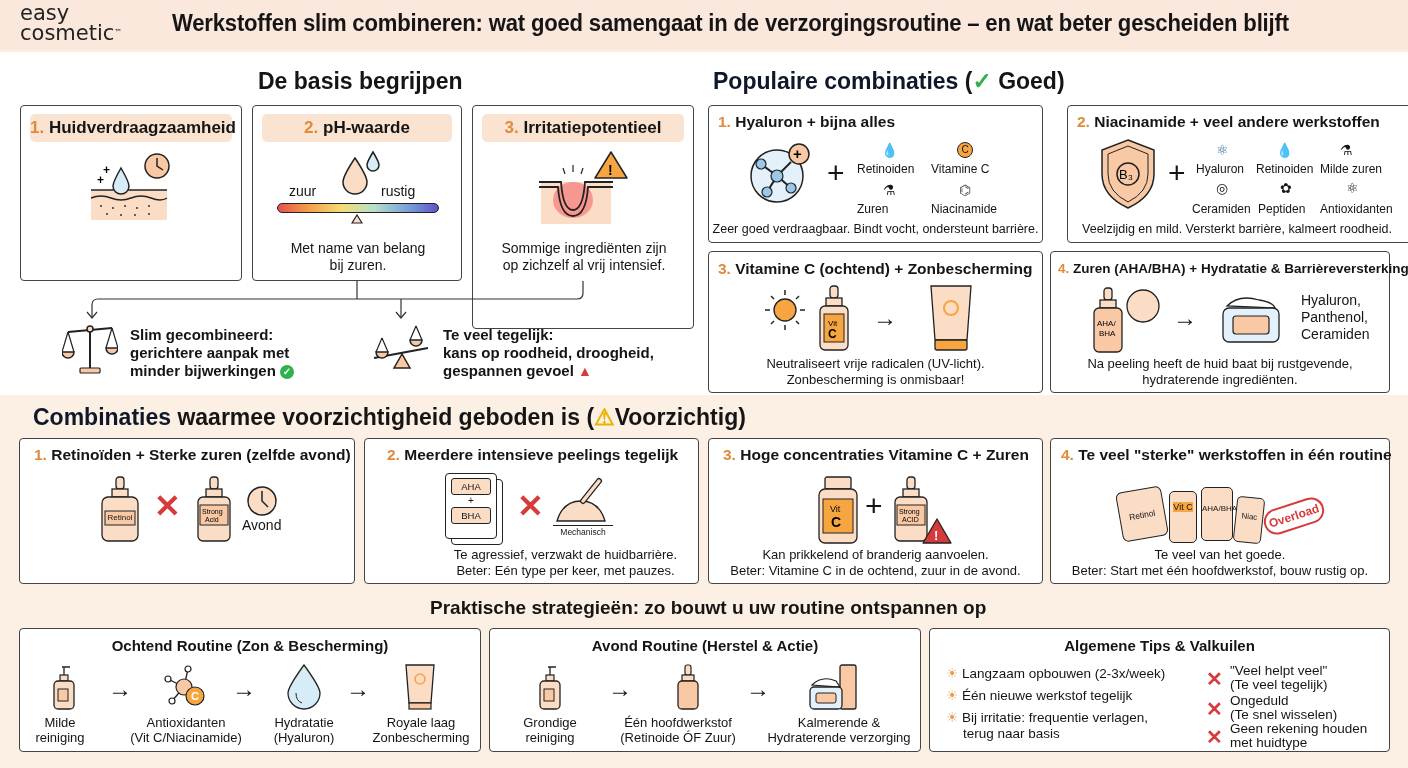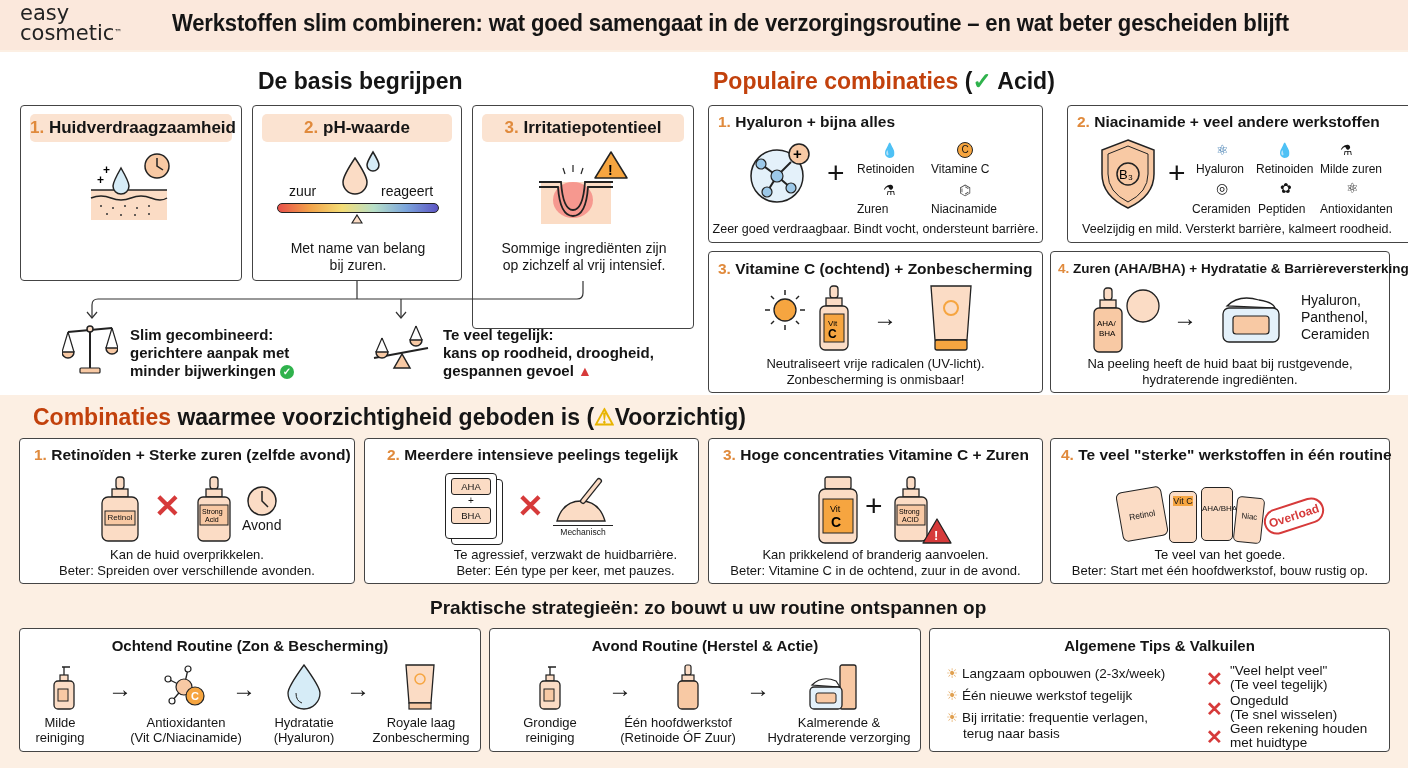--- a/index.html
+++ b/index.html
@@ -4,21 +4,21 @@
 <style>
 *{box-sizing:border-box;margin:0;padding:0}
 body{width:1408px;height:768px;overflow:hidden;background:#fcefe3;font-family:"Liberation Sans",sans-serif;color:#151515;position:relative}
 .abs{position:absolute}
 .header{left:0;top:0;width:1408px;height:50px;background:#fbe8dc}
 .logo{left:20px;top:3px;font-size:21px;line-height:20px;color:#222;font-family:"DejaVu Sans",sans-serif}
 .logo sup{font-size:8px;vertical-align:top}
 .main-title{left:172px;top:10px;font-size:23px;font-weight:bold;letter-spacing:-0.2px;white-space:nowrap;transform:scaleX(0.96);transform-origin:left}
 .white-band{left:0;top:52px;width:1408px;height:343px;background:#ffffff}
 .sec-title{font-size:23px;font-weight:bold;white-space:nowrap}
-.sec-title .or{color:#c2410c}
+.sec-title .or{color:#0f172a}
 .card{background:#fff;border:1.5px solid #444;border-radius:4px}
 .pill{background:#fbe3d1;border-radius:5px;height:28px;font-size:17px;font-weight:bold;text-align:center;line-height:28px;white-space:nowrap}
 .num{color:#e08a3c}
 .cap{font-size:14px;text-align:center;line-height:17px}
 .ctitle{font-size:15.5px;font-weight:bold;white-space:nowrap}
 .lbl{font-size:12px;white-space:nowrap}
 .plus{font-size:30px;font-weight:300}
 .arrow{font-size:24px}
 .icon{position:absolute}
 .tip{font-size:13.5px;line-height:16px;white-space:nowrap}
@@ -62,21 +62,21 @@
   </svg>
 </div>
 
 <div class="abs card" style="left:252px;top:105px;width:210px;height:176px">
   <div class="abs pill" style="left:9px;top:8px;width:190px"><span class="num">2.</span> <span>pH-waarde</span></div>
   <svg class="icon" style="left:82px;top:44px" width="50" height="46" viewBox="0 0 50 46">
     <path d="M20 8 Q8 26 8 32 A12 12 0 0 0 32 32 Q32 26 20 8Z" fill="#fbdcc5" stroke="#222" stroke-width="1.5"></path>
     <path d="M38 2 Q32 12 32 15 A6 6 0 0 0 44 15 Q44 12 38 2Z" fill="#d6ecf7" stroke="#222" stroke-width="1.5"></path>
   </svg>
   <div class="abs" style="left:36px;top:77px;font-size:14px">zuur</div>
-  <div class="abs" style="left:128px;top:77px;font-size:14px">reageert</div>
+  <div class="abs" style="left:128px;top:77px;font-size:14px">rustig</div>
   <div class="abs" style="left:24px;top:97px;width:162px;height:10px;border:1.5px solid #222;border-radius:5px;background:linear-gradient(90deg,#e8504a,#f2a34a,#f4dd76,#b7dfc8,#7ba5dc,#5d55c4)"></div>
   <svg class="icon" style="left:98px;top:108px" width="12" height="10">
       <path d="M6 1 L11 9 L1 9Z" fill="#fbdcc5" stroke="#222" stroke-width="1.2"></path>
     </svg>
   <div class="abs cap" style="left:0;top:134px;width:210px">
       <div>Met name van belang</div>
       <div>bij zuren.</div>
     </div>
 </div>
 
@@ -124,21 +124,21 @@
   <path d="M30 34 L22 48 L38 48Z" fill="#f8c9a4" stroke="#222" stroke-width="1.5"></path>
   <path d="M10 18 L4 32 M10 18 L16 32 M44 6 L38 20 M44 6 L50 20" stroke="#222" stroke-width="1.2"></path>
   <path d="M4 32 A6 6 0 0 0 16 32Z M38 20 A6 6 0 0 0 50 20Z" fill="#f8c9a4" stroke="#222" stroke-width="1.5"></path>
 </svg>
 <div class="abs" style="left:443px;top:326px;font-size:15px;font-weight:bold;line-height:18px">
   <div>Te veel tegelijk:</div>
     <div>kans op roodheid, droogheid,</div>
   <div><span>gespannen gevoel</span> <span style="color:#d63a3a;font-size:14px">▲</span></div>
 </div>
 
-<div class="abs sec-title" style="left:713px;top:68px"><span class="or">Populaire combinaties</span><span> (</span><span style="color:#2fb24c">✓</span><span> Acid)</span></div>
+<div class="abs sec-title" style="left:713px;top:68px"><span class="or">Populaire combinaties</span><span> (</span><span style="color:#2fb24c">✓</span><span> Goed)</span></div>
 
 <div class="abs card" style="left:708px;top:105px;width:335px;height:138px">
   <div class="abs ctitle" style="left:9px;top:7px"><span class="num">1.</span> <span>Hyaluron + bijna alles</span></div>
   <svg class="icon" style="left:38px;top:34px" width="66" height="66" viewBox="0 0 66 66">
     <circle cx="30" cy="36" r="26" fill="#e4f1fa" stroke="#222" stroke-width="1.5"></circle>
     <line x1="30" y1="36" x2="14" y2="24" stroke="#222" stroke-width="2"></line>
       <line x1="30" y1="36" x2="44" y2="48" stroke="#222" stroke-width="2"></line>
       <line x1="30" y1="36" x2="20" y2="52" stroke="#222" stroke-width="2"></line>
       <line x1="30" y1="36" x2="44" y2="22" stroke="#222" stroke-width="2"></line>
     <g fill="#9cc8e8" stroke="#222" stroke-width="1.2">
@@ -266,24 +266,20 @@
     <rect x="2" y="22" width="32" height="44" rx="5" fill="#fbdcc5" stroke="#222" stroke-width="1.3"></rect>
     <rect x="4" y="30" width="28" height="20" fill="#f8c9a4" stroke="#222"></rect>
     <text x="6" y="39" font-size="7">Strong</text>
       <text x="9" y="47" font-size="7">Acid</text>
   </svg>
   <svg class="icon" style="left:226px;top:46px" width="32" height="32" viewBox="0 0 32 32">
     <circle cx="16" cy="16" r="14" fill="#fbdcc5" stroke="#222" stroke-width="1.5"></circle>
       <path d="M16 6 L16 16 L22 22" fill="none" stroke="#222" stroke-width="1.5"></path>
   </svg>
   <div class="abs" style="left:222px;top:78px;font-size:14px">Avond</div>
-  <div class="abs cap" style="left:0;top:108px;width:334px;font-size:13px;line-height:16px">
-      <div>Kan de huid overprikkelen.</div>
-      <div>Beter: Spreiden over verschillende avonden.</div>
-    </div>
 </div>
 
 <div class="abs card" style="left:364px;top:438px;width:335px;height:146px">
   <div class="abs ctitle" style="left:22px;top:7px"><span class="num">2.</span> <span>Meerdere intensieve peelings tegelijk</span></div>
   <div class="abs" style="left:86px;top:40px;width:52px;height:66px;background:#fff;border:1.3px solid #222;border-radius:4px"></div>
   <div class="abs" style="left:80px;top:34px;width:52px;height:66px;background:#fff;border:1.3px solid #222;border-radius:4px">
     <div style="margin:4px 5px 0;height:17px;background:#fbdcc5;border:1.2px solid #222;border-radius:3px;font-size:9.5px;text-align:center;line-height:15px">AHA</div>
     <div style="font-size:10px;text-align:center;line-height:12px">+</div>
     <div style="margin:0 5px;height:17px;background:#fbdcc5;border:1.2px solid #222;border-radius:3px;font-size:9.5px;text-align:center;line-height:15px">BHA</div>
   </div>
@@ -322,21 +318,21 @@
   </svg>
   <div class="abs cap" style="left:0;top:108px;width:333px;font-size:13px;line-height:16px">
       <div>Kan prikkelend of branderig aanvoelen.</div>
       <div>Beter: Vitamine C in de ochtend, zuur in de avond.</div>
     </div>
 </div>
 
 <div class="abs card" style="left:1050px;top:438px;width:340px;height:146px">
   <div class="abs ctitle" style="left:10px;top:7px"><span class="num">4.</span> <span>Te veel "sterke" werkstoffen in één routine</span></div>
   <div class="abs" style="left:68px;top:50px;width:46px;height:50px;background:#fbdcc5;border:1.3px solid #222;border-radius:6px;transform:rotate(-10deg);font-size:8.5px;text-align:center;line-height:50px">Retinol</div>
-  <div class="abs" style="left:118px;top:52px;width:28px;height:52px;background:#fbdcc5;border:1.3px solid #222;border-radius:5px;font-size:9px;text-align:center;padding-top:4px">
+  <div class="abs" style="left:118px;top:52px;width:28px;height:52px;background:#fbdcc5;border:1.3px solid #222;border-radius:5px;font-size:9px;text-align:center;padding-top:10px">
       <div style="background:#f6a540;margin:0 3px">Vit C</div>
     </div>
   <div class="abs" style="left:150px;top:48px;width:32px;height:54px;background:#fbdcc5;border:1.3px solid #222;border-radius:5px;font-size:8px;text-align:center;padding-top:16px">AHA/BHA</div>
   <div class="abs" style="left:184px;top:58px;width:28px;height:46px;background:#fbdcc5;border:1.3px solid #222;border-radius:5px;font-size:8px;text-align:center;padding-top:14px;transform:rotate(6deg)">Niac</div>
   <div class="abs" style="left:212px;top:64px;width:62px;height:26px;border:2px solid #d63a3a;border-radius:13px;color:#d63a3a;font-size:12px;font-weight:bold;text-align:center;line-height:22px;transform:rotate(-18deg);background:#fff">Overload</div>
   <div class="abs cap" style="left:0;top:108px;width:338px;font-size:13px;line-height:16px">
       <div>Te veel van het goede.</div>
       <div>Beter: Start met één hoofdwerkstof, bouw rustig op.</div>
     </div>
 </div>

